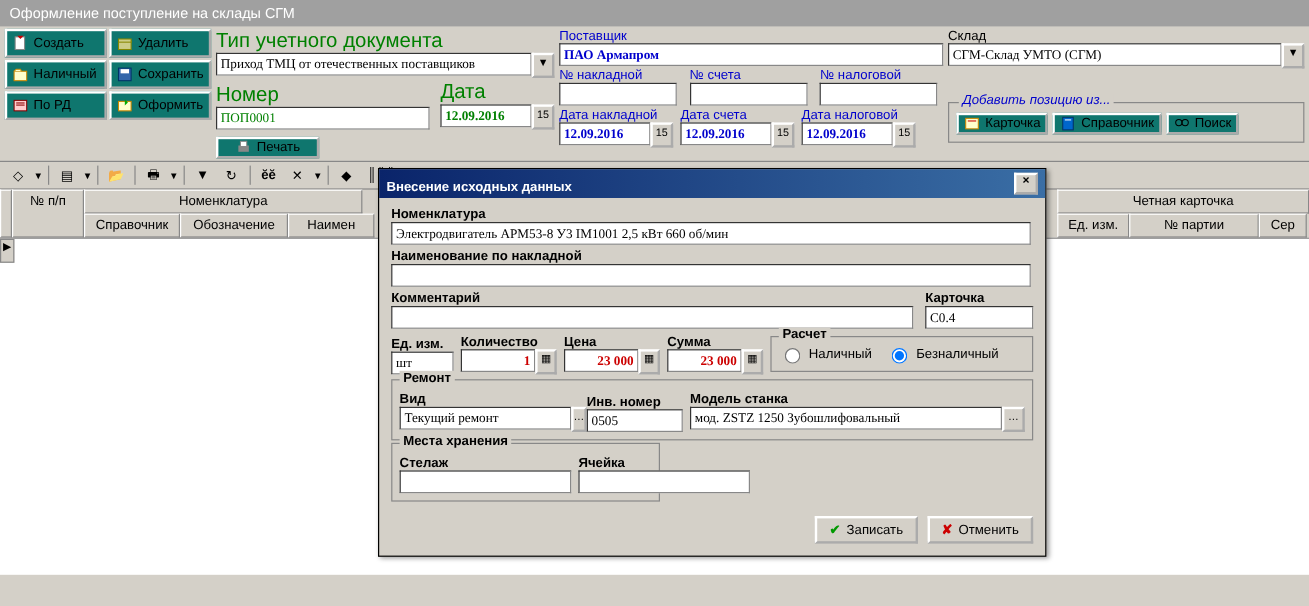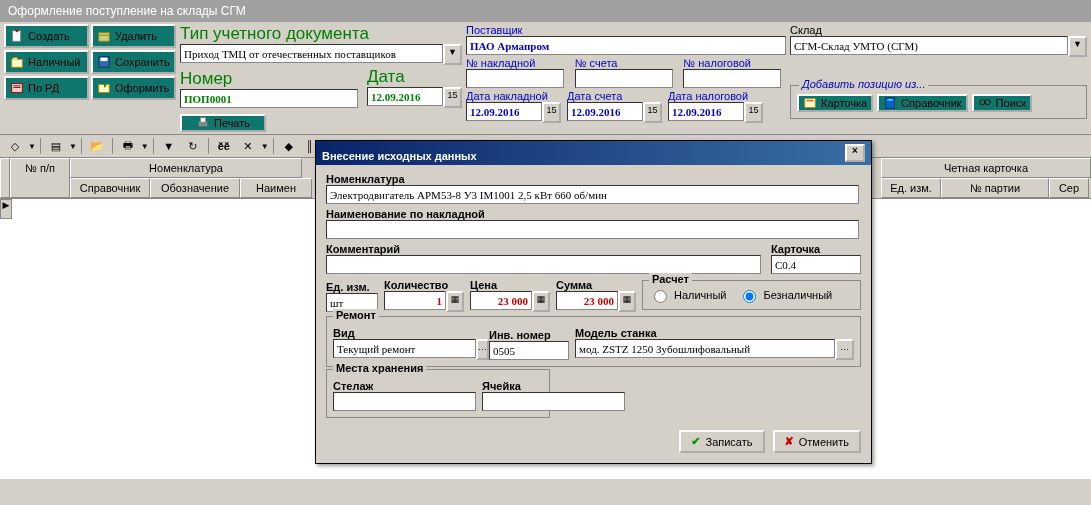--- a/index.html
+++ b/index.html
@@ -107,21 +107,21 @@
    <div class="col">
           <span class="lbl-green">Тип учетного документа</span>
     <div style="display:flex">
             <input class="txt ro" style="flex: 1 1 0%;" value="Приход ТМЦ от отечественных поставщиков">
             <span class="tinybtn">▼</span>
           </div>
         </div>
    <div class="row">
     <div class="col" style="flex:1">
             <span class="lbl-green">Номер</span>
-            <input class="txt" style="color: rgb(0, 128, 0); font-weight: bold; width: 170px;" value="ПОП0001">
+            <input class="txt" style="color: rgb(0, 128, 0); font-weight: normal; width: 170px;" value="ПОП0001">
           </div>
     <div class="col">
             <span class="lbl-green">Дата</span>
             <div style="display:flex">
               <input class="txt" style="color: rgb(0, 128, 0); font-weight: bold; width: 68px;" value="12.09.2016">
               <span class="tinybtn">15</span>
             </div>
           </div>
    </div>
    <div class="row" style="margin-top:4px">

